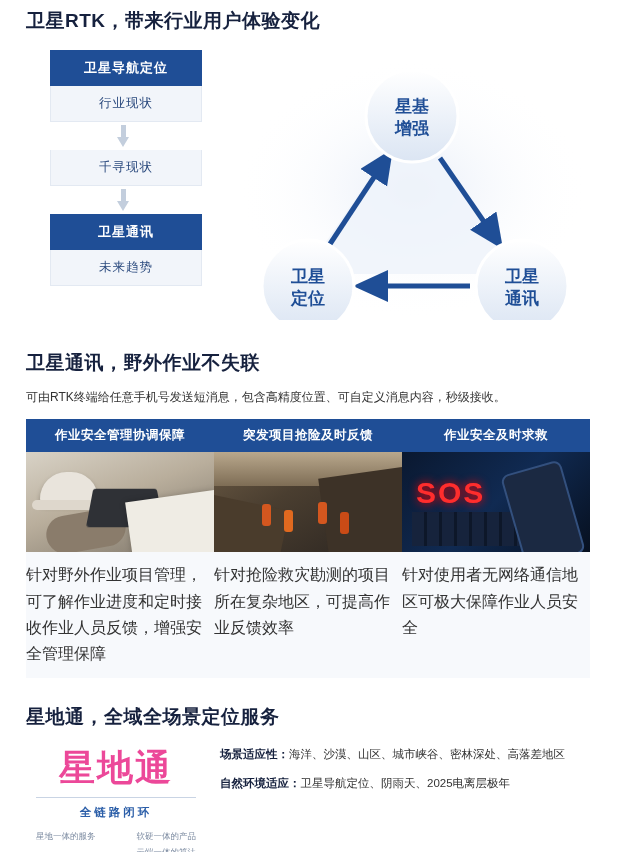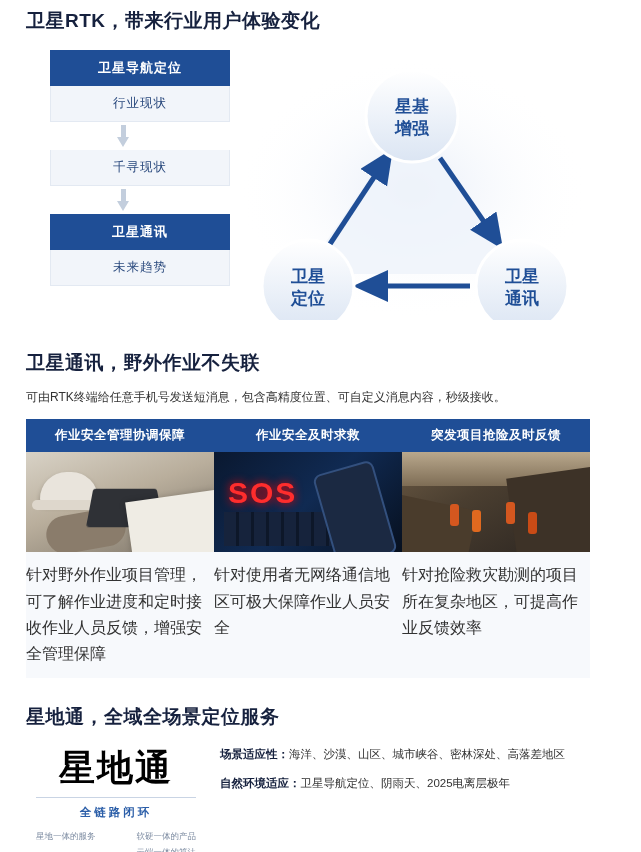--- a/index.html
+++ b/index.html
@@ -17,21 +17,21 @@
     font-size: 19px;
     font-weight: bold;
     color: #16213e;
     letter-spacing: 0.5px;
   }
 
   
   #section1 { padding-top: 8px; }
   .s1-body { display: flex; margin-top: 16px; }
   .flowcol { width: 170px; padding-left: 24px; }
-  .flow-box { width: 180px; }
+  .flow-box { width: 152px; }
   .flow-head {
     background: #1f4e96;
     color: #ffffff;
     text-align: center;
     font-size: 13px;
     font-weight: bold;
     padding: 9px 0;
     letter-spacing: 1px;
   }
   .flow-sub {
@@ -117,21 +117,21 @@
   .ph3 .sos { position:absolute; left:14px; top:24px; font-size:30px; font-weight:bold; color:#ff2d2d; letter-spacing:2px; font-family:"Liberation Sans",sans-serif; text-shadow:0 0 10px #ff0000;}
   .ph3 .kb { position:absolute; left:10px; bottom:6px; width:120px; height:34px; background:repeating-linear-gradient(90deg,#16233c 0 12px,#0d1729 12px 15px);}
 
   
   #section3 { padding-top: 26px; }
   .s3-body { display: flex; margin-top: 14px; gap: 14px; }
   .logo-col { width: 180px; text-align: center; padding-top: 4px; }
   .logo-text {
     font-size: 36px;
     font-weight: bold;
-    color: #000000;
+    color: #ec4899;
     letter-spacing: 2px;
     line-height: 1.1;
   }
   .logo-rule { width: 160px; height: 1px; background: #c9d4e4; margin: 10px auto 7px; }
   .logo-sub { font-size: 11.5px; font-weight: bold; color: #2b5ea8; letter-spacing: 3px; }
   .logo-tags { margin-top: 8px; font-size: 8.5px; color: #7b8aa0; line-height: 1.9; }
   .logo-tags .row { display: flex; justify-content: space-between; padding: 0 10px; }
   .s3-text { flex: 1; font-size: 11.5px; line-height: 1.75; color: #333; }
   .s3-text p { margin-bottom: 9px; text-align: justify; }
   .kv b { color: #16213e; }
@@ -224,41 +224,41 @@
           <div class="arm"></div>
             <div class="hat"></div>
             <div class="hatbrim"></div>
           <div class="lap"></div>
             <div class="paper"></div>
         </div>
         <div class="card-cap">针对野外作业项目管理，可了解作业进度和定时接收作业人员反馈，增强安全管理保障</div>
       </div>
 
       <div class="card">
-        <div class="card-head">作业安全及时求救</div>
-        <div class="card-img ph3">
-          <div class="kb"></div>
-          <div class="phone"></div>
-          <div class="sos">SOS</div>
-        </div>
-        <div class="card-cap">针对使用者无网络通信地区可极大保障作业人员安全</div>
-      </div>
-
-      <div class="card">
         <div class="card-head">突发项目抢险及时反馈</div>
         <div class="card-img ph2">
           <div class="sky"></div>
           <div class="rock r1"></div>
             <div class="rock r2"></div>
           <div class="p p1"></div>
             <div class="p p2"></div>
             <div class="p p3"></div>
             <div class="p p4"></div>
         </div>
         <div class="card-cap">针对抢险救灾勘测的项目所在复杂地区，可提高作业反馈效率</div>
+      </div>
+
+      <div class="card">
+        <div class="card-head">作业安全及时求救</div>
+        <div class="card-img ph3">
+          <div class="kb"></div>
+          <div class="phone"></div>
+          <div class="sos">SOS</div>
+        </div>
+        <div class="card-cap">针对使用者无网络通信地区可极大保障作业人员安全</div>
       </div>
 
     </div>
   </section>
 
   <section id="section3">
     <h2 class="section-title">星地通，全域全场景定位服务</h2>
     <div class="s3-body">
 
       <div class="logo-col">

